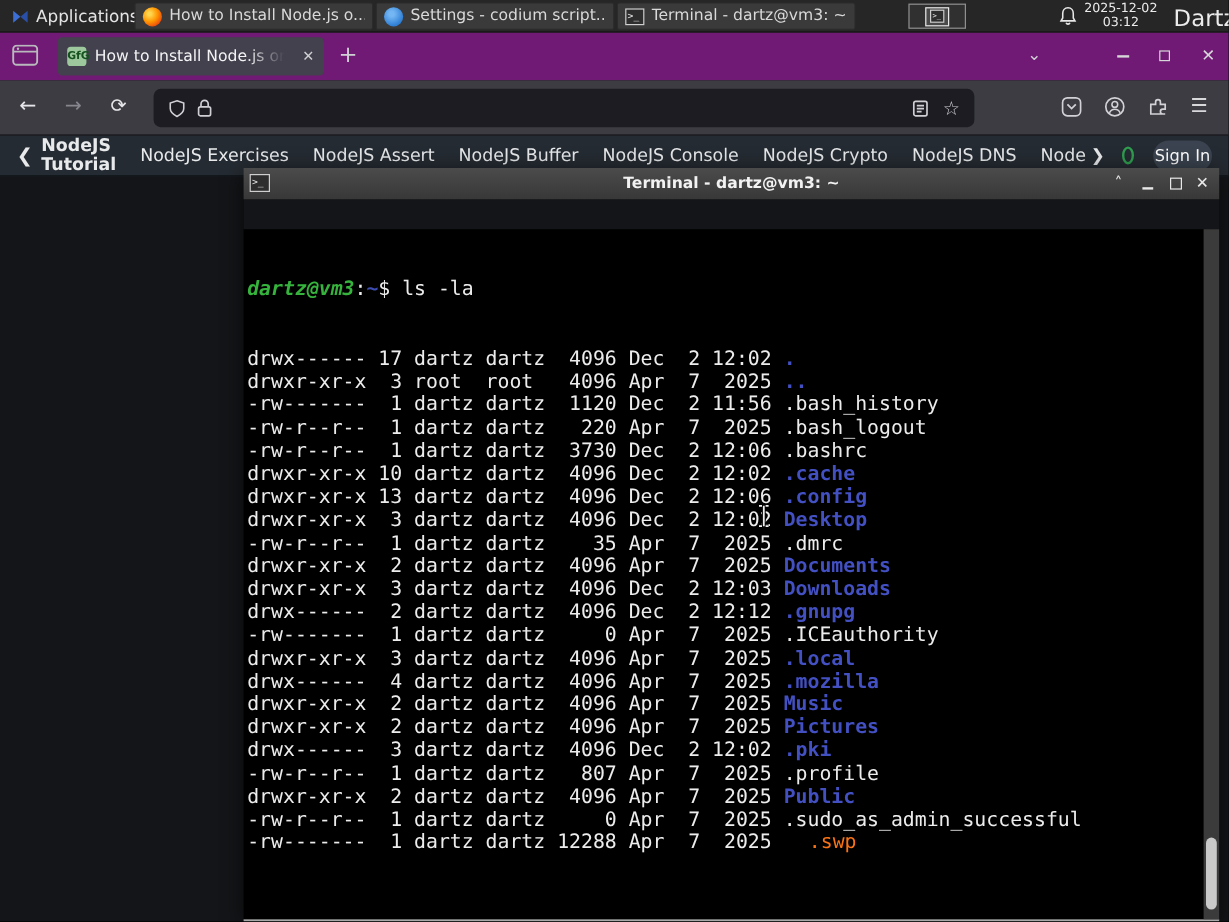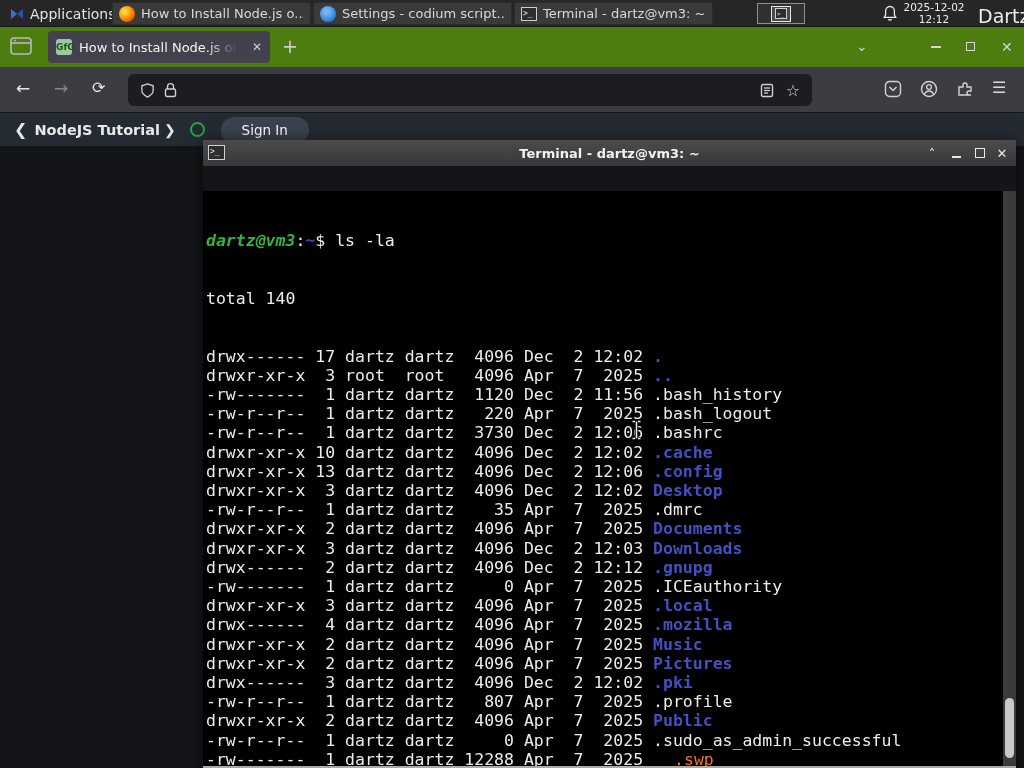--- a/index.html
+++ b/index.html
@@ -18,21 +18,21 @@
   .ic-codium { width:16px; height:16px; border-radius:50%; background:radial-gradient(circle at 40% 35%, #74b6f3 15%, #2f7fd6 70%); flex:none; }
   .ic-term { width:16px; height:14px; background:#2e2e2e; border:1px solid #cfcfcf; color:#e8e8e8; font-family:"DejaVu Sans Mono",monospace; font-size:8px; line-height:12px; text-align:left; padding-left:1px; flex:none; }
   .workspace { position:absolute; left:757px; top:3px; width:48px; height:21px; border:1px solid #8f8f8f; background:#303030; display:flex; align-items:center; justify-content:center; }
   .ws-mini { width:20px; height:16px; background:#4a4a4a; border:1px solid #e8e8e8; display:flex; align-items:center; justify-content:center; }
   .ws-mini .ic-term { width:12px; height:11px; font-size:6px; line-height:9px; }
   .tray-bell { position:absolute; left:882px; top:5px; }
   .tray-clock { position:absolute; left:901px; top:2px; width:66px; text-align:center; color:#ececec; font-size:10.5px; line-height:11.5px; }
   .tray-user { position:absolute; left:978px; top:5px; color:#ececec; font-size:19px; }
 
   
-  #tabbar { position:absolute; left:0; top:27px; width:1024px; height:40px; background:#4d7c0f; z-index:30; }
+  #tabbar { position:absolute; left:0; top:27px; width:1024px; height:40px; background:#701a75; z-index:30; }
   .ffview { position:absolute; left:10px; top:10px; width:22px; height:18px; }
   .tab { position:absolute; left:48px; top:4px; width:222px; height:32px; background:#42414d; border-radius:4px; display:flex; align-items:center; gap:7px; padding:0 8px; }
   .favicon-gfg { width:16px; height:16px; border-radius:3px; background:#9dc89d; color:#15521f; font-weight:bold; font-size:9px; line-height:16px; text-align:center; flex:none; }
   .tab-title { color:#f4f4f6; font-size:13px; white-space:nowrap; overflow:hidden; width:158px;
     -webkit-mask-image:linear-gradient(90deg,#000 80%,transparent); mask-image:linear-gradient(90deg,#000 80%,transparent); }
   .tab-close { color:#cfcfd4; font-size:12px; margin-left:auto; }
   .newtab { position:absolute; left:282px; top:8px; color:#cfcfd4; font-size:19px; }
   .tabs-chevron { position:absolute; left:856px; top:11px; color:#cfcfd4; font-size:14px; }
   .wc { position:absolute; top:12px; color:#d6d6d9; font-size:14px; line-height:16px; }
   .wc-min { left:931px; }
@@ -119,21 +119,21 @@
     </div>
 
     <div class="tray-bell">
       <svg class="icon" width="16" height="17" viewBox="0 0 16 17">
         <path d="M8 1.5 C5.2 1.5 3.6 3.6 3.6 6.2 L3.6 10 L2.2 12.4 L13.8 12.4 L12.4 10 L12.4 6.2 C12.4 3.6 10.8 1.5 8 1.5 Z" fill="none" stroke="#e8e8e8" stroke-width="1.3"></path>
         <path d="M6.4 14 A1.7 1.7 0 0 0 9.6 14" fill="none" stroke="#e8e8e8" stroke-width="1.3"></path>
       </svg>
     </div>
     <div class="tray-clock">
       <div>2025-12-02</div>
-      <div>12:12</div>
+      <div>03:12</div>
     </div>
     <div class="tray-user">Dartz</div>
   </div>
 
   <div id="tabbar">
     <div class="ffview">
       <svg class="icon" width="22" height="18" viewBox="0 0 22 18">
         <rect x="1" y="1" width="20" height="16" rx="3" fill="none" stroke="#b9b9bd" stroke-width="1.6"></rect>
         <line x1="1" y1="6" x2="21" y2="6" stroke="#b9b9bd" stroke-width="1.6"></line>
         <circle cx="5" cy="3.6" r="1" fill="#b9b9bd"></circle>
@@ -195,20 +195,29 @@
         <path d="M3 7 H7 V5 A2 2 0 0 1 11 5 V7 H15 V11 H13 A2 2 0 0 0 13 15 H15 H3 Z" fill="none" stroke="#d2d2d6" stroke-width="1.4"></path>
       </svg>
     </div>
     <div class="tb-icons" style="left:992px;top:11px;color:#d8d8db;font-size:16px;">☰</div>
   </div>
 
   <div id="sitenav">
     <div class="gfg-back">
       <span class="chev">❮</span>
       <span>NodeJS Tutorial</span>
+    </div>
+    <div class="gfg-links">
+      <span>NodeJS Exercises</span>
+      <span>NodeJS Assert</span>
+      <span>NodeJS Buffer</span>
+      <span>NodeJS Console</span>
+      <span>NodeJS Crypto</span>
+      <span>NodeJS DNS</span>
+      <span>Node</span>
     </div>
     <span class="gfg-next">❯</span>
     <span class="gfg-search"></span>
     <div class="gfg-signin">Sign In</div>
   </div>
 
   <div id="pagebg"></div>
 
   <div id="termwin">
     <div class="titlebar">
@@ -218,21 +227,20 @@
       <span class="tb-ctrl ctrl-min">
           <i></i>
         </span>
       <span class="tb-ctrl ctrl-max">
           <i></i>
         </span>
       <span class="tb-ctrl ctrl-x">✕</span>
     </div>
     <div class="termbody">
       <div><span class="p-user">dartz@vm3</span><span>:</span><span class="p-cwd">~</span><span>$ </span><span>ls -la</span></div>
-      <div>total 140</div>
       <div id="listing"><div><span>drwx------ 17 dartz dartz  4096 Dec  2 12:02 </span><span class="n-d">.</span></div><div><span>drwxr-xr-x  3 root  root   4096 Apr  7  2025 </span><span class="n-d">..</span></div><div><span>-rw-------  1 dartz dartz  1120 Dec  2 11:56 </span><span class="n-f">.bash_history</span></div><div><span>-rw-r--r--  1 dartz dartz   220 Apr  7  2025 </span><span class="n-f">.bash_logout</span></div><div><span>-rw-r--r--  1 dartz dartz  3730 Dec  2 12:06 </span><span class="n-f">.bashrc</span></div><div><span>drwxr-xr-x 10 dartz dartz  4096 Dec  2 12:02 </span><span class="n-d">.cache</span></div><div><span>drwxr-xr-x 13 dartz dartz  4096 Dec  2 12:06 </span><span class="n-d">.config</span></div><div><span>drwxr-xr-x  3 dartz dartz  4096 Dec  2 12:02 </span><span class="n-d">Desktop</span></div><div><span>-rw-r--r--  1 dartz dartz    35 Apr  7  2025 </span><span class="n-f">.dmrc</span></div><div><span>drwxr-xr-x  2 dartz dartz  4096 Apr  7  2025 </span><span class="n-d">Documents</span></div><div><span>drwxr-xr-x  3 dartz dartz  4096 Dec  2 12:03 </span><span class="n-d">Downloads</span></div><div><span>drwx------  2 dartz dartz  4096 Dec  2 12:12 </span><span class="n-d">.gnupg</span></div><div><span>-rw-------  1 dartz dartz     0 Apr  7  2025 </span><span class="n-f">.ICEauthority</span></div><div><span>drwxr-xr-x  3 dartz dartz  4096 Apr  7  2025 </span><span class="n-d">.local</span></div><div><span>drwx------  4 dartz dartz  4096 Apr  7  2025 </span><span class="n-d">.mozilla</span></div><div><span>drwxr-xr-x  2 dartz dartz  4096 Apr  7  2025 </span><span class="n-d">Music</span></div><div><span>drwxr-xr-x  2 dartz dartz  4096 Apr  7  2025 </span><span class="n-d">Pictures</span></div><div><span>drwx------  3 dartz dartz  4096 Dec  2 12:02 </span><span class="n-d">.pki</span></div><div><span>-rw-r--r--  1 dartz dartz   807 Apr  7  2025 </span><span class="n-f">.profile</span></div><div><span>drwxr-xr-x  2 dartz dartz  4096 Apr  7  2025 </span><span class="n-d">Public</span></div><div><span>-rw-r--r--  1 dartz dartz     0 Apr  7  2025 </span><span class="n-f">.sudo_as_admin_successful</span></div><div><span>-rw-------  1 dartz dartz 12288 Apr  7  2025 </span><span class="n-x">.swp</span></div></div>
     </div>
     <div class="scrolltrack">
       <div class="scrollthumb"></div>
     </div>
   </div>
 
   <div id="ibeam">
     <svg class="icon" width="11" height="20" viewBox="0 0 11 20">
       <path d="M1.5 1.5 H4 M7 1.5 H9.5 M5.5 1.5 V18.5 M1.5 18.5 H4 M7 18.5 H9.5" stroke="#000" stroke-width="3.2" fill="none"></path>

